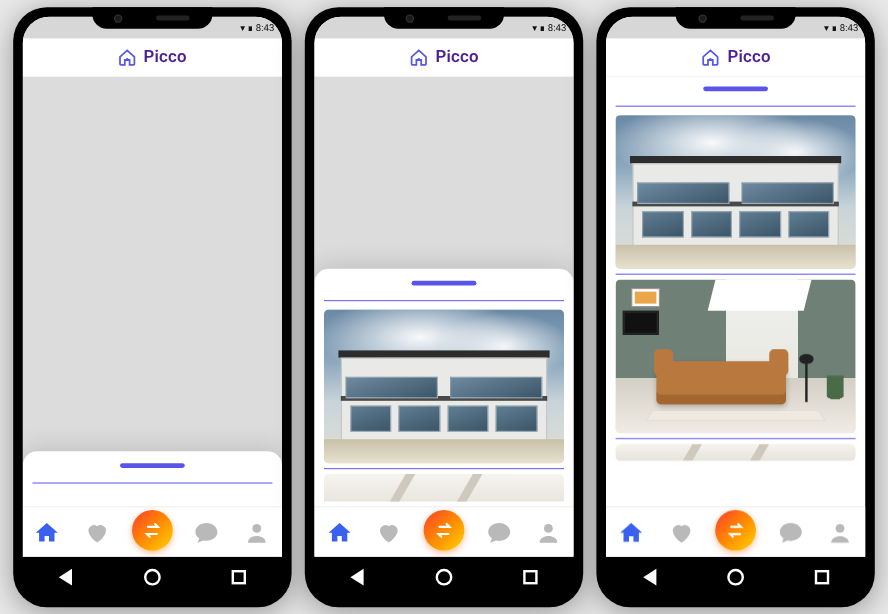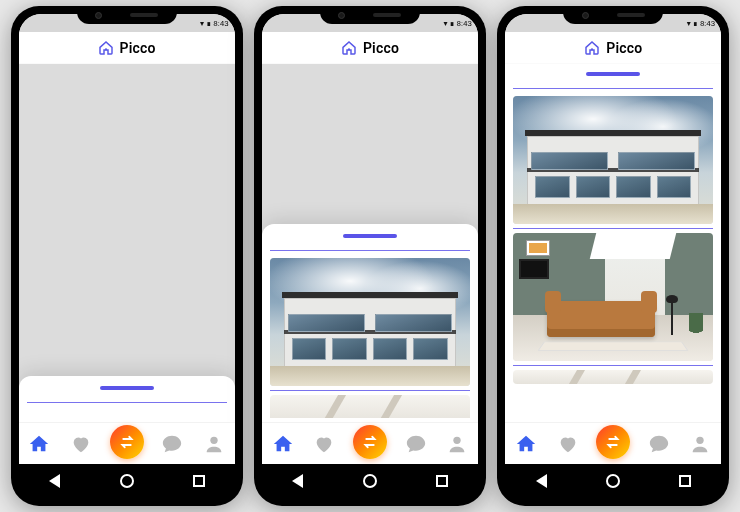--- a/index.html
+++ b/index.html
@@ -55,21 +55,21 @@
   }
   .status-bar .icons { display:flex; gap:2px; align-items:center; }
   .app-header {
     height:32px;
     background:#fff;
     display:flex; align-items:center; justify-content:center;
     gap:6px;
     border-bottom:1px solid rgba(0,0,0,.02);
   }
   .app-header .logo { color:#5858e8; }
-  .app-header .title { color:#000000; font-weight:600; font-size:14px; letter-spacing:.2px; }
+  .app-header .title { color:#4c1d95; font-weight:600; font-size:14px; letter-spacing:.2px; }
   .content {
     flex:1; background:#dcdcdc;
     position:relative; overflow:hidden;
   }
   .sheet {
     position:absolute; left:0; right:0; bottom:0;
     background:#fff;
     border-top-left-radius:12px; border-top-right-radius:12px;
     box-shadow: 0 -4px 20px rgba(0,0,0,.12);
     padding: 0 6px 4px 6px;

